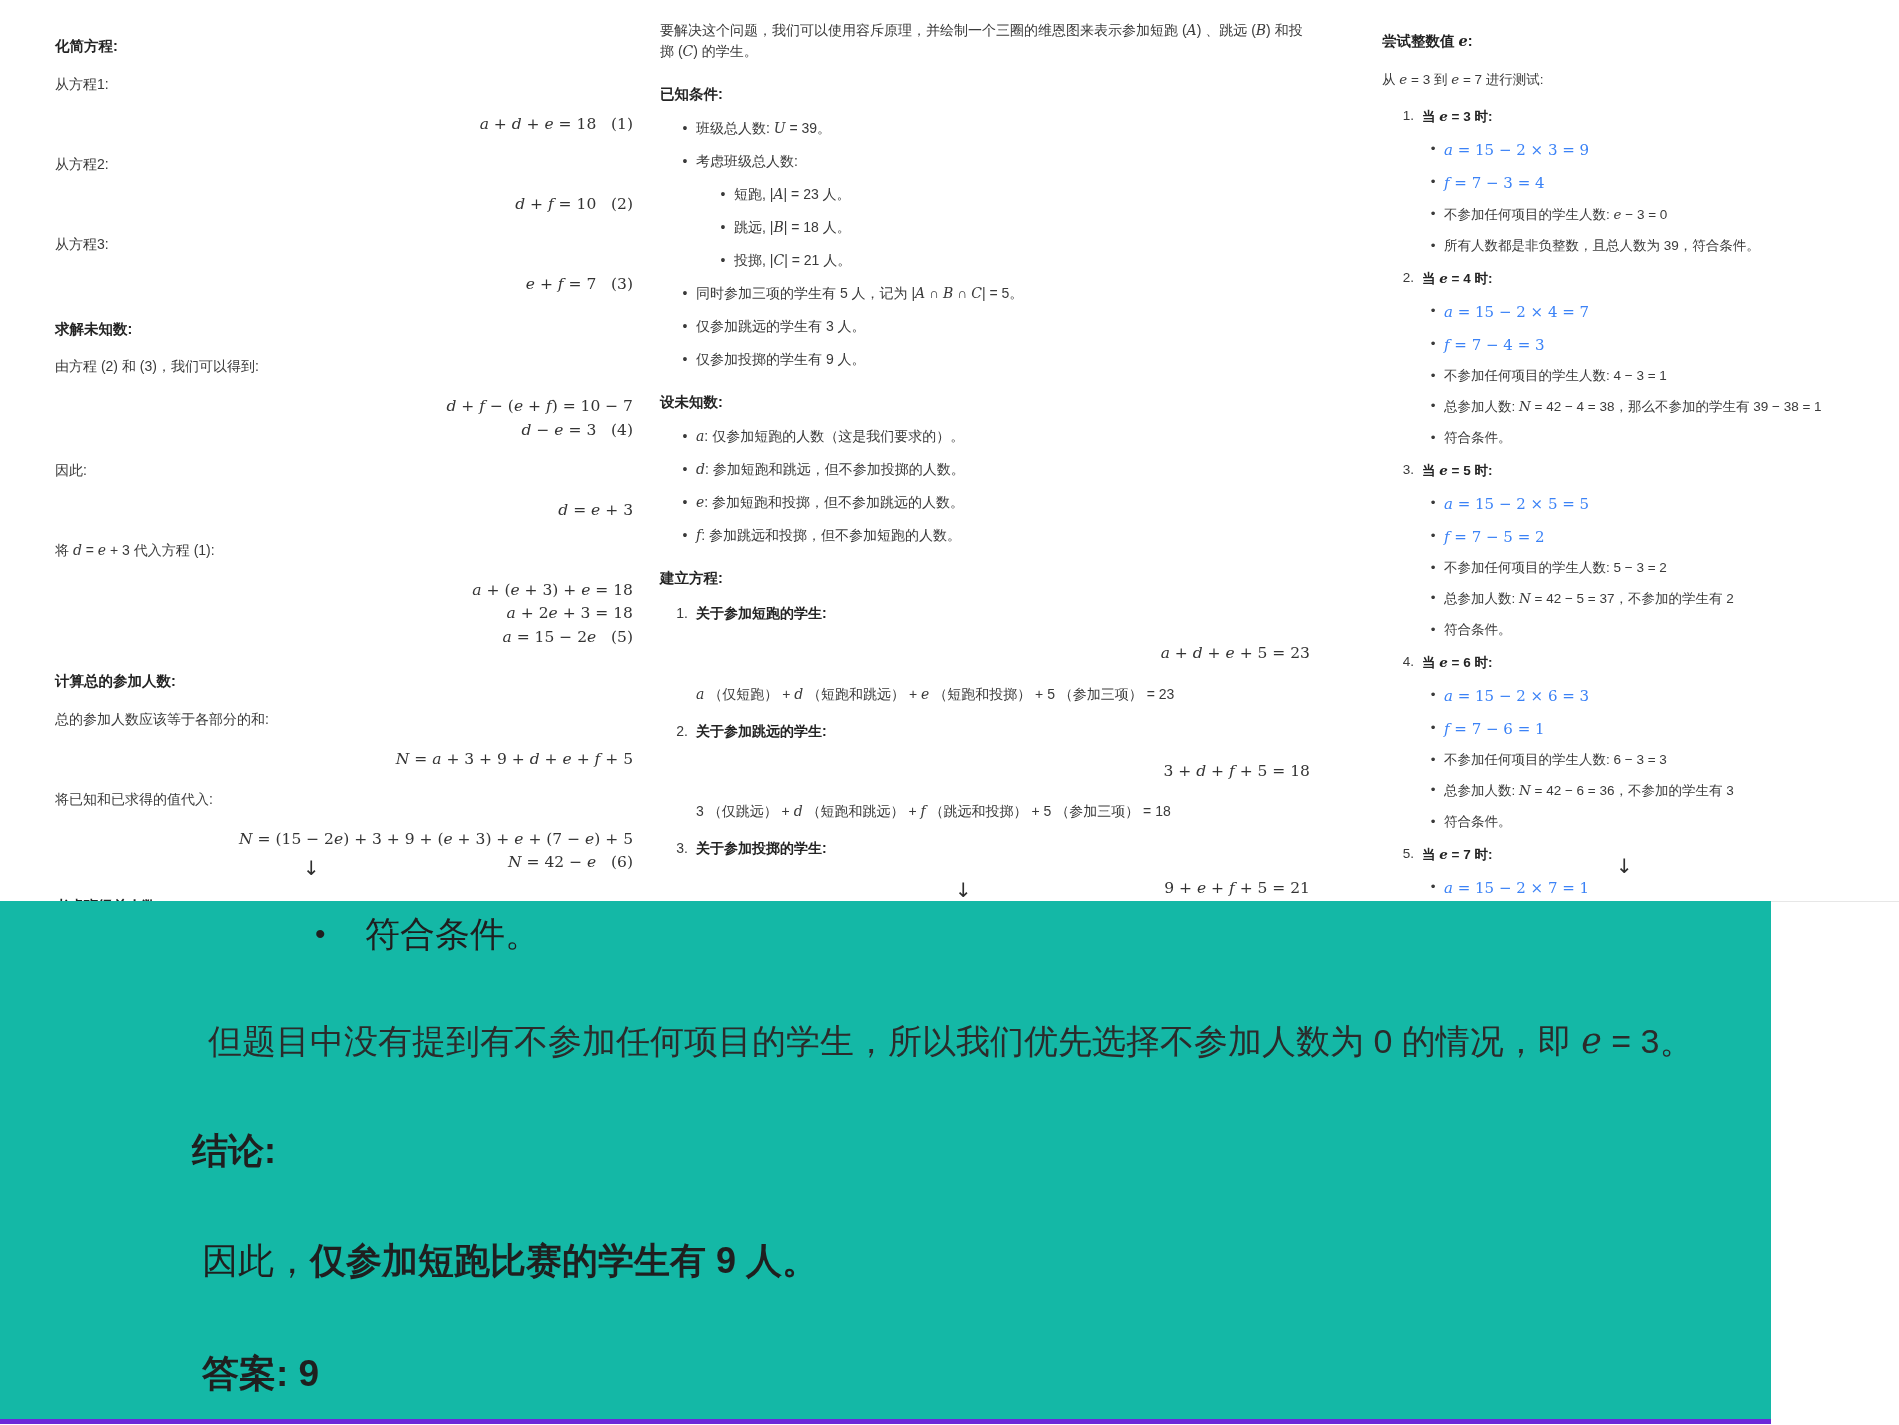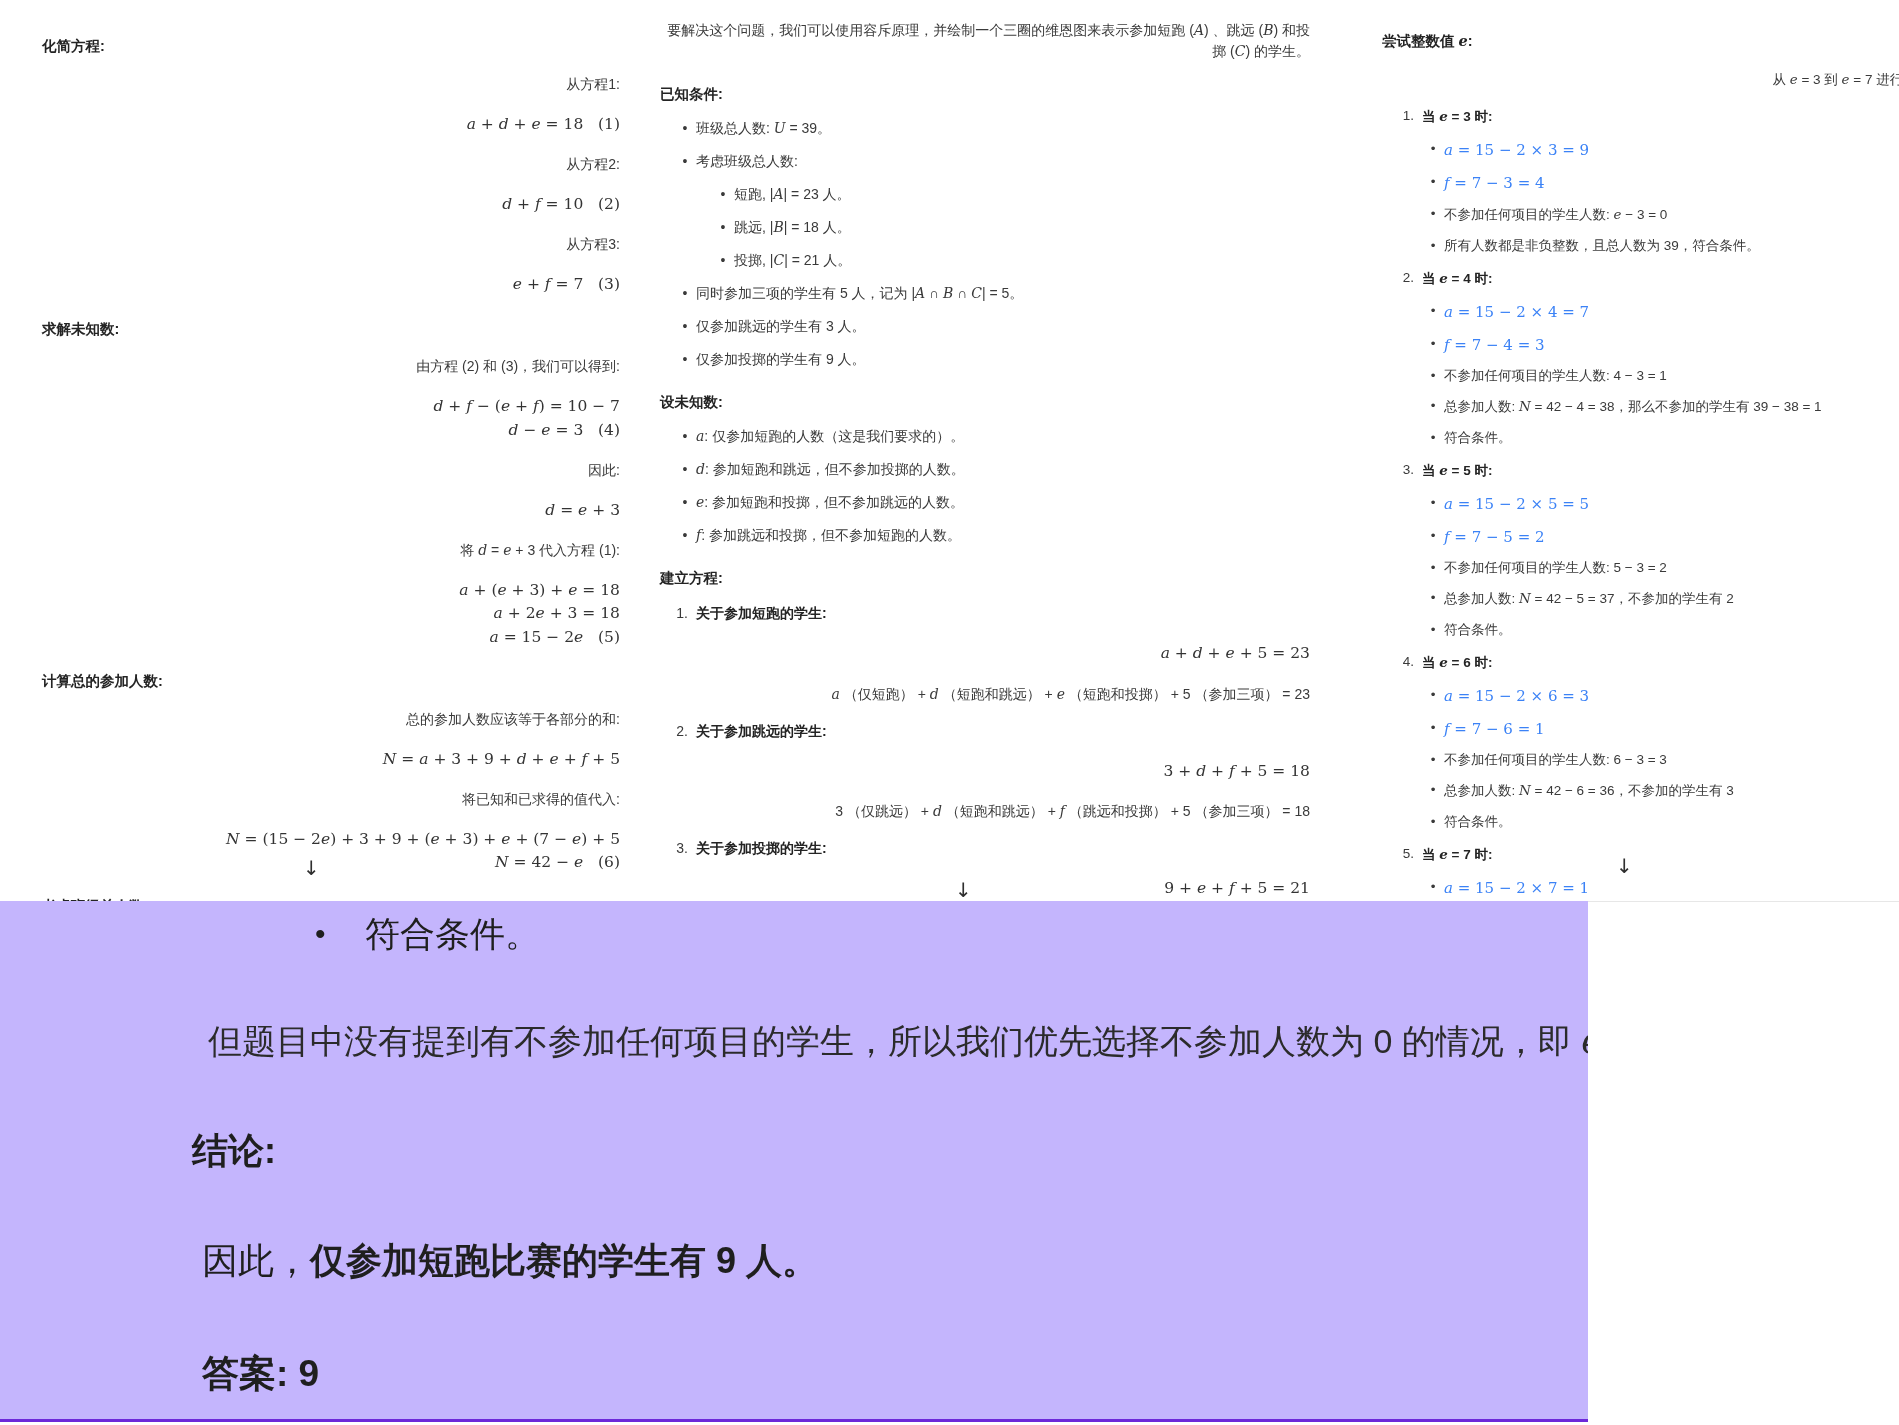--- a/index.html
+++ b/index.html
@@ -6,26 +6,26 @@
   body{
     width:1899px;height:1425px;position:relative;overflow:hidden;
     background:#ffffff;color:#3a3a3a;
     font-family:"Liberation Sans","DejaVu Sans",sans-serif;
     -webkit-font-smoothing:antialiased;
   }
   
   .top-section{position:absolute;left:0;top:0;width:1899px;height:901px;
     border-bottom:1px solid #e7e7e7;overflow:hidden;background:#ffffff;}
   .col{position:absolute;top:0;line-height:1.5;font-size:14px;}
-  #col-left{left:42px;width:578px;padding-top:14px;}
+  #col-left{left:55px;width:578px;padding-top:14px;}
   #col-middle{left:660px;width:650px;padding-top:4px;}
   #col-right{left:1342px;width:552px;padding-top:8px;font-size:13.5px;margin-left:40px;}
 
   .h{font-weight:700;color:#242424;font-size:14.5px;margin:22px 0 12px;}
-  .p{margin:16px 0;text-align:right;}
+  .p{margin:16px 0;}
   .p.ind{padding-left:36px;}
   .math{margin:18px 0;text-align:right;}
   .mline{font-family:"DejaVu Serif","Liberation Serif",serif;font-size:15.5px;
          white-space:pre;line-height:1.5;color:#333;}
   .v{font-family:"DejaVu Serif","Liberation Serif",serif;font-style:italic;}
   .mtx .bx{font-family:"DejaVu Serif","Liberation Serif",serif;font-size:15px;color:#3b82f6;}
 
   .b{display:flex;margin:12px 0;}
   .b .mk{flex:none;width:22px;text-align:center;color:#3a3a3a;}
   #col-middle .b.lv1{padding-left:14px;}
@@ -33,22 +33,22 @@
   #col-right  .b.lv1{padding-left:40px;margin:10px 0;}
   .b .bx{flex:1;}
 
   .n{display:flex;margin:14px 0;}
   .n .mk{flex:none;width:26px;text-align:right;padding-right:8px;color:#3a3a3a;}
   #col-middle .n{padding-left:2px;}
   #col-right  .n{padding-left:6px;margin:12px 0;}
   .n .lbl{font-weight:700;color:#242424;}
 
   
-  .bottom-section{position:absolute;left:0;top:901px;width:1588px;height:518px;
-    background:#c4b5fd;border-bottom:3px solid #6d28d9;overflow:hidden;}
+  .bottom-section{position:absolute;left:0;top:901px;width:1771px;height:518px;
+    background:#14b8a6;border-bottom:5px solid #6d28d9;overflow:hidden;}
   .bot{position:absolute;color:#1f1f1f;white-space:nowrap;}
   .b1{top:10px;left:315px;font-size:35px;}
   .b1 .mk{display:inline-block;width:50px;font-size:30px;vertical-align:2px;}
   .b2{top:118px;left:208px;font-size:34px;color:#2b2b2b;}
   .b3{top:226px;left:192px;font-size:36px;font-weight:700;}
   .b4{top:336px;left:202px;font-size:36px;}
   .b5{top:448px;left:202px;font-size:37px;font-weight:700;}
   .bot .bold{font-weight:700;}
   .bot .v{font-size:1.02em;}
 

